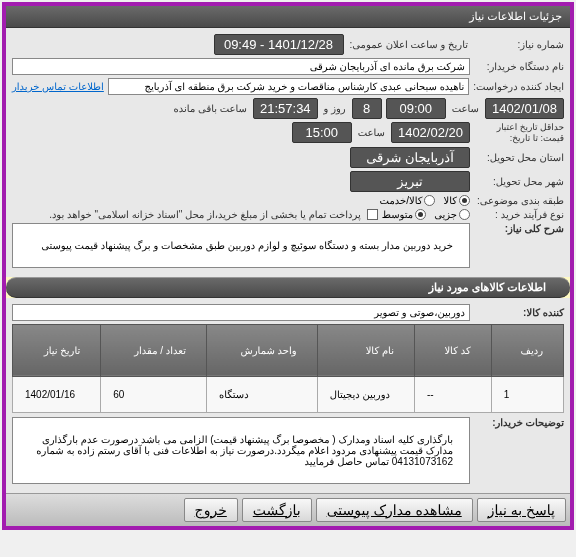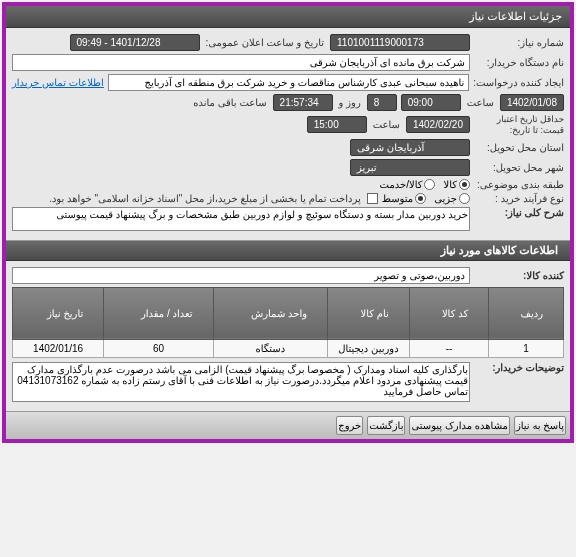--- a/index.html
+++ b/index.html
@@ -43,25 +43,25 @@
   font-size: 10px;
   color: #333;
   white-space: nowrap;
   padding: 0 2px;
 }
 .val-box {
   background: #555;
   color: #fff;
   padding: 2px 6px;
   border: 1px solid #333;
-  font-size: 10px;
+  font-size: 13px;
   border-radius: 2px;
   display: inline-block;
   min-width: 60px;
-  text-align: left;
+  text-align: center;
 }
 .input-box {
   background: #fff;
   border: 1px solid #888;
   padding: 2px 4px;
   font-size: 10px;
   flex: 1;
 }
 .link {
   color: #0066cc;
@@ -93,69 +93,71 @@
   content: "";
   position: absolute;
   top: 2px; left: 2px;
   width: 5px; height: 5px;
   background: #333;
   border-radius: 50%;
 }
 .section-title {
   background: linear-gradient(#6a6a6a, #4a4a4a);
   color: #fff;
-  padding: 3px 12px;
+  padding: 3px 24px;
   font-size: 11px;
   font-weight: bold;
   border-top: 1px solid #999;
   border-bottom: 1px solid #333;
+  border-radius: 10px;
 }
 .desc-box {
   background: #fff;
   border: 1px solid #888;
-  padding: 1px;
+  padding: 16px;
   font-size: 10px;
   width: 100%;
   min-height: 24px;
 }
 table {
   width: 100%;
   border-collapse: collapse;
   font-size: 10px;
   background: #fff;
 }
 th {
   background: linear-gradient(#888, #666);
   color: #fff;
   padding: 20px;
   border: 1px solid #555;
   font-weight: normal;
   text-align: right;
 }
 td {
   border: 1px solid #aaa;
-  padding: 3px;
-  text-align: center;
+  padding: 12px;
+  text-align: left;
   background: #f8f8f8;
 }
 .footer-bar {
   background: linear-gradient(#ddd, #bbb);
   padding: 4px;
   display: flex;
   gap: 4px;
   justify-content: flex-start;
   border-top: 1px solid #999;
 }
 .btn {
   background: linear-gradient(#f8f8f8, #d8d8d8);
   border: 1px solid #888;
-  padding: 3px 1px;
-  font-size: 10px;
+  padding: 3px 10px;
+  font-size: 14px;
   border-radius: 2px;
   cursor: pointer;
+  text-decoration: underline;
 }
 .checkbox {
   width: 11px;
   height: 11px;
   border: 1px solid #666;
   background: #fff;
   display: inline-block;
 }
 .two-line-label {
   font-size: 9px;
@@ -168,21 +170,20 @@
 </head>
 <body>
 
 <div class="panel">
   <div class="panel-header">جزئیات اطلاعات نیاز</div>
 
   <div class="panel-body">
 
     <div class="row">
       <span class="label">شماره نیاز:</span>
-      <span class="val-box" style="min-width:140px">1101001119000173</span>
       <span class="label-sm">تاریخ و ساعت اعلان عمومی:</span>
       <span class="val-box" style="min-width:130px">1401/12/28 - 09:49</span>
     </div>
 
     <div class="row">
       <span class="label">نام دستگاه خریدار:</span>
       <span class="input-box">شرکت برق مانده ای آذربایجان شرقی</span>
     </div>
 
     <div class="row">

